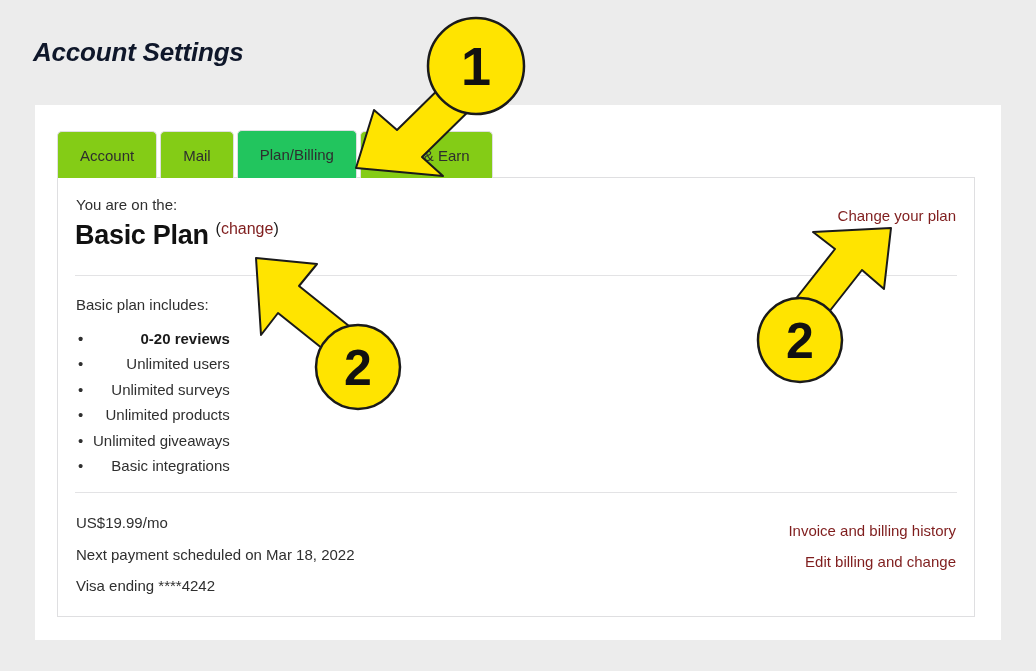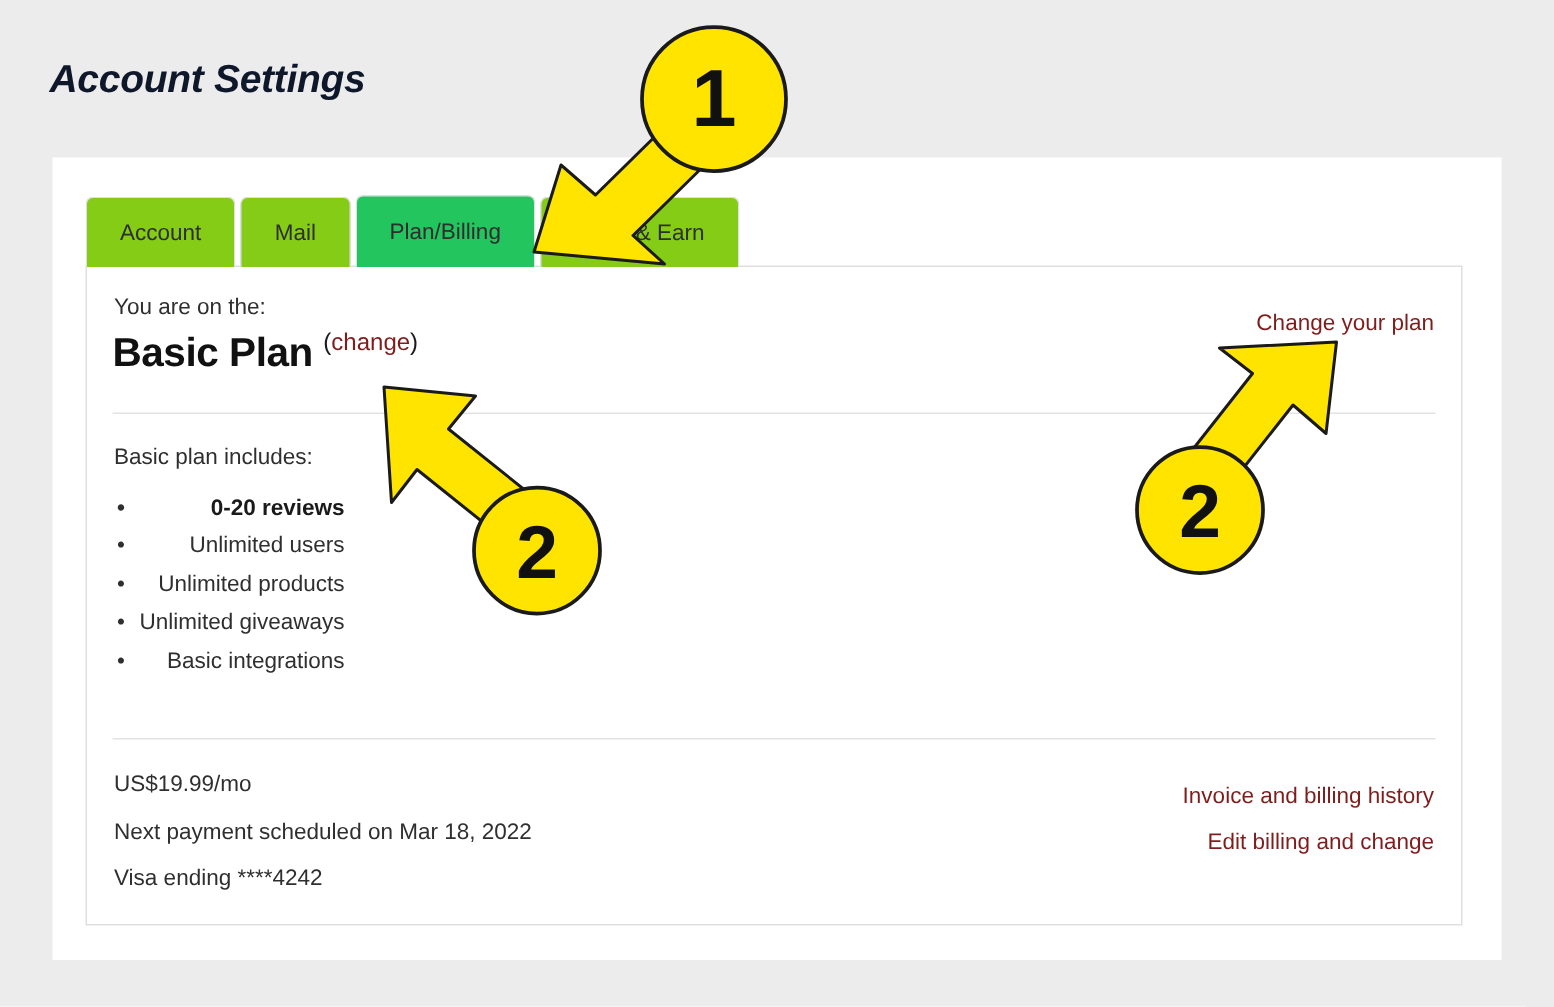--- a/index.html
+++ b/index.html
@@ -238,20 +238,21 @@
 
       <a class="link change-plan-link">Change your plan</a>
 
       <div class="divider divider-1"></div>
 
       <div class="includes-label">Basic plan includes:</div>
 
       <ul class="feature-list">
         <li class="bold">0-20 reviews</li>
         <li>Unlimited users</li>
+        <li>Unlimited surveys</li>
         <li>Unlimited products</li>
         <li>Unlimited giveaways</li>
         <li>Basic integrations</li>
       </ul>
 
       <div class="divider divider-2"></div>
 
       <div class="billing-lines">
         <div>US$19.99/mo</div>
         <div>Next payment scheduled on Mar 18, 2022</div>

